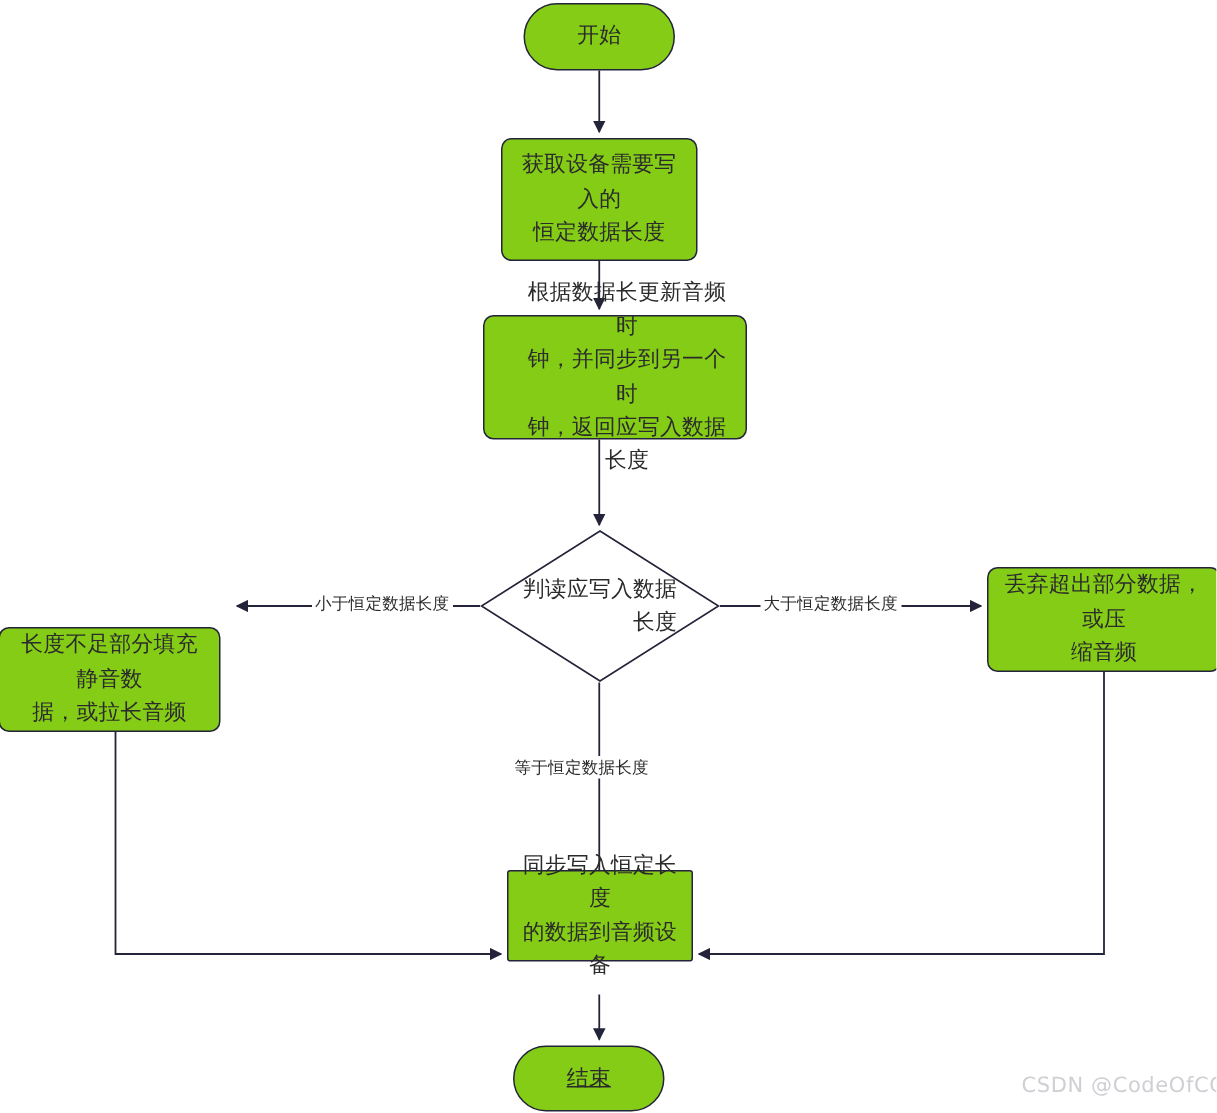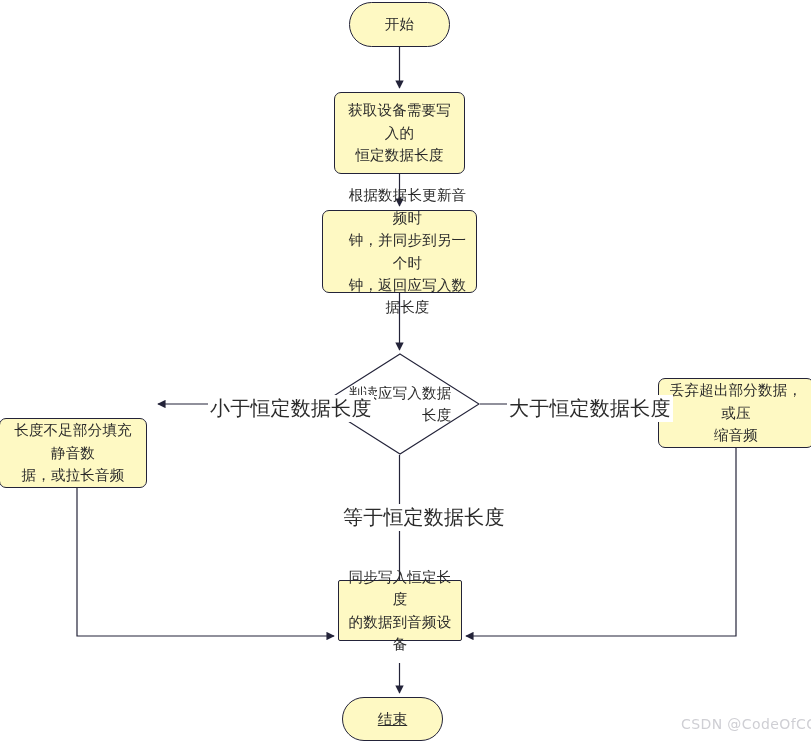--- a/index.html
+++ b/index.html
@@ -22,21 +22,21 @@
     position: absolute;
     left: 0;
     top: 0;
     width: 811px;
     height: 742px;
   }
   .node {
     position: absolute;
     box-sizing: border-box;
     border: 1.1px solid #232339;
-    background: #fef9c3;
+    background: #84cc16;
     color: #2b2b2b;
     display: flex;
     align-items: center;
     justify-content: center;
     text-align: center;
     font-size: 14.5px;
     line-height: 1.55;
     letter-spacing: 0.2px;
     z-index: 2;
   }
@@ -73,21 +73,21 @@
     justify-content: center;
     text-align: right;
     font-size: 14.5px;
     line-height: 1.55;
     color: #2b2b2b;
     white-space: pre-line;
     letter-spacing: 0.2px;
   }
   .edge-label {
     position: absolute;
-    font-size: 20px;
+    font-size: 11px;
     color: #2b2b2b;
     background: #ffffff;
     padding: 0 2px;
     white-space: nowrap;
     letter-spacing: 0.2px;
     z-index: 3;
   }
   .watermark {
     position: absolute;
     font-size: 14px;
@@ -132,21 +132,21 @@
 
   <div class="node node-terminal" style="left:349px; top:2px; width:101px; height:45px;">
     <span class="node-inner">开始</span>
   </div>
 
   <div class="node node-process" style="left:334px; top:92px; width:131px; height:82px;">
     <span class="node-inner">获取设备需要写入的
 恒定数据长度</span>
   </div>
 
-  <div class="node node-process" style="left:322px; top:210px; width:155px; height:83px;padding-left:16px;">
+  <div class="node node-process" style="left:322px; top:210px; width:176px; height:83px;padding-left:16px;">
     <span class="node-inner">根据数据长更新音频时
 钟，并同步到另一个时
 钟，返回应写入数据长度</span>
   </div>
 
   <div class="diamond-wrap" style="left:320px; top:353px; width:160px; height:102px;">
     <svg class="diamond-shape" width="160" height="102" viewBox="0 0 160 102">
       <polygon points="80,1 159,51 80,101 1,51" fill="#ffffff" stroke="#232339" stroke-width="1.1"></polygon>
     </svg>
     <div class="diamond-label">判读应写入数据

